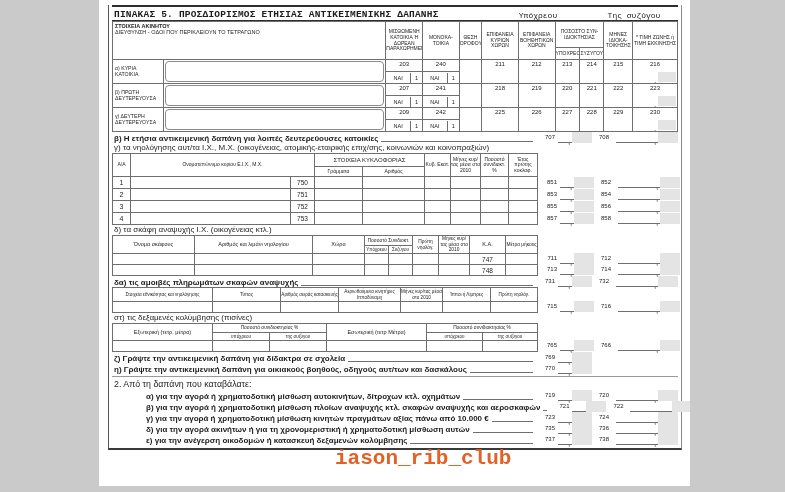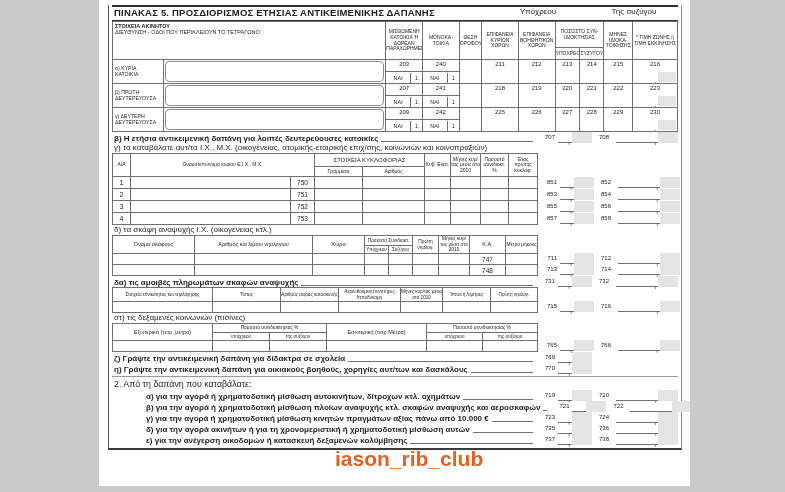--- a/index.html
+++ b/index.html
@@ -16,21 +16,21 @@
     background:#ffffff; overflow:hidden; padding:5px 8px 0 9px;
   }
   .form{
     border-left:1px solid #555; border-right:1px solid #8a8a8a;
     border-bottom:2px solid #3a3a3a;
     padding:0 3px 3px 3px;
   }
   
   .title-bar{
     border-top:2px solid #2e2e2e; border-bottom:1px solid #2e2e2e;
-    display:flex; align-items:flex-start; height:16px;
+    display:flex; align-items:flex-end; height:16px;font-family:Liberation Mono, monospace;
   }
   .tb-title{ font-size:9.5px; font-weight:bold; letter-spacing:.2px; flex:1; padding-left:2px;}
   .tb-col1{ width:104px; text-align:center; font-size:8px;}
   .tb-col2{ width:88px; text-align:center; font-size:8px;}
   
   .intro{ font-size:8.3px; line-height:9.5px; padding:1px 2px 1px 2px;}
   .intro b{ font-weight:bold; }
   
   table{ border-collapse:collapse; table-layout:fixed; }
   th,td{ border:1px solid #6f6f6f; padding:0; overflow:hidden; vertical-align:middle;}
@@ -266,21 +266,21 @@
         <span class="tc1">707</span>
         <span class="tl1"></span>
         <span class="gb"></span>
         <span class="tc2">708</span>
         <span class="tl2"></span>
         <span class="gb"></span>
       </span>
     </div>
 
     <div class="text-line">
-      <span>γ) τα καταβάλατε αυτ/τα Ι.Χ., Μ.Χ.</span>
+      <span>γ) τα νηολόγησης αυτ/τα Ι.Χ., Μ.Χ.</span>
       <span class="note">(οικογένειας, ατομικής-εταιρικής επιχ/σης, κοινωνιών και κοινοπραξιών)</span>
     </div>
 
     <div class="row-flex">
       <table class="ctable">
         <colgroup>
           <col style="width:18px">
             <col style="width:160px">
             <col style="width:24px">
             <col style="width:48px">
@@ -511,21 +511,21 @@
           <span class="tc1">715</span>
           <span class="tl1"></span>
             <span class="gb"></span>
           <span class="tc2">716</span>
           <span class="tl2"></span>
             <span class="gb"></span>
         </span>
       </div>
     </div>
 
-    <div class="text-line">στ) τις δεξαμενές κοινωνιών (πισίνες)</div>
+    <div class="text-line">στ) τις δεξαμενές κολύμβησης (πισίνες)</div>
 
     <div class="row-flex">
       <table class="pooltable">
         <colgroup>
           <col style="width:100px">
             <col style="width:57px">
             <col style="width:57px">
           <col style="width:100px">
             <col style="width:56px">
             <col style="width:55px">
@@ -570,21 +570,21 @@
       <span class="leader"></span>
       <span class="tail">
         <span class="tc1">769</span>
         <span class="tl1"></span>
           <span class="gb"></span>
         <span class="tsp"></span>
       </span>
     </div>
 
     <div class="amt-line">
-      <span class="txt">η) Γράψτε την αντικειμενική δαπάνη για οικιακούς βοηθούς, χορηγίες αυτ/των και δασκάλους</span>
+      <span class="txt">η) Γράψτε την αντικειμενική δαπάνη για οικιακούς βοηθούς, οδηγούς αυτ/των και δασκάλους</span>
       <span class="leader"></span>
       <span class="tail">
         <span class="tc1">770</span>
         <span class="tl1"></span>
           <span class="gb"></span>
         <span class="tsp"></span>
       </span>
     </div>
 
     <div class="s2">
@@ -654,13 +654,13 @@
             <span class="gb"></span>
         </span>
       </div>
 
 
     </div>
 
   </div>
 </div>
 
-<div class="watermark" style="color: rgb(226, 89, 27);">iason_rib_club</div>
+<div class="watermark" style="color: rgb(226, 89, 27); font-family: Liberation Mono, monospace;">iason_rib_club</div>
 
 </body></html>

